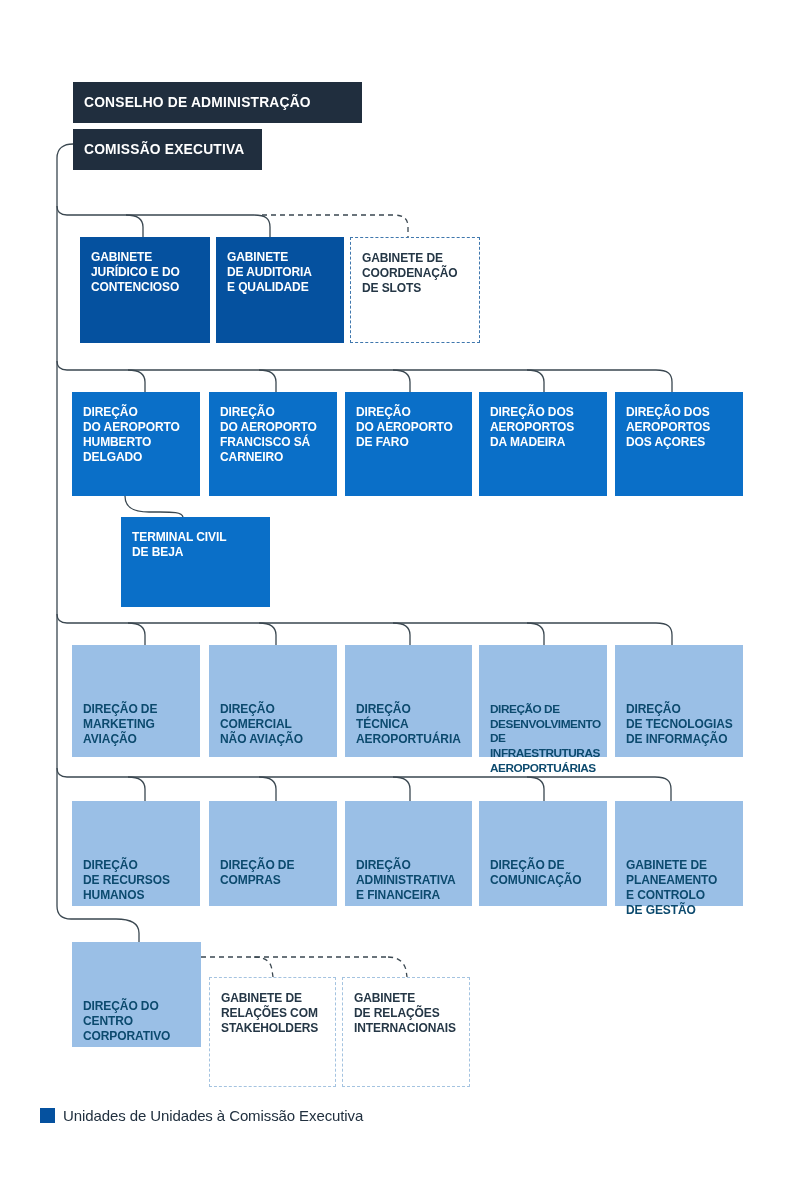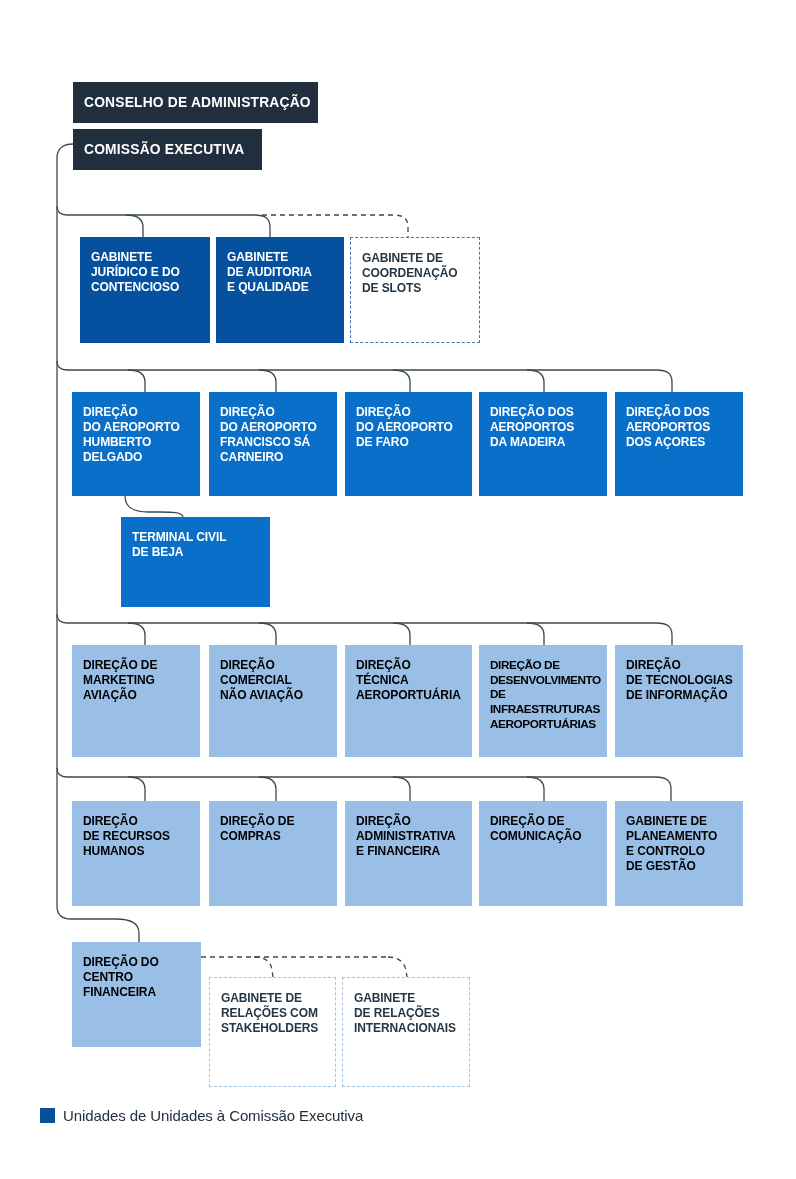--- a/index.html
+++ b/index.html
@@ -13,21 +13,21 @@
     display:block;white-space:pre-line;
     font-weight:bold;font-size:12px;line-height:1.24;letter-spacing:-0.1px;
     padding:13px 10px 0 11px;
   }
   .hdr{background:#202e3e;}
   .hdr .lbl{font-size:13.8px;letter-spacing:0.2px;padding:0 0 0 11px;line-height:41px;white-space:nowrap;color:#ffffff;}
   .dark{background:#05519f;}
   .dark .lbl,.mid .lbl{color:#ffffff;}
   .mid{background:#0a6fc8;}
   .light{background:#9abfe6;}
-  .light .lbl{color:#000000;}
+  .light .lbl{color:#0c4a6e;margin-top:44px;}
   .dashed{background:#ffffff;border:1.5px dashed #3f77ad;}
   .dashed .lbl{color:#253746;}
   .dashed-light{background:#ffffff;border:1.5px dashed #a4c3e0;}
   .dashed-light .lbl{color:#253746;}
   .tight .lbl{font-size:11.8px;letter-spacing:-0.45px;}
   #legend{position:absolute;left:40px;top:1104px;}
   .leg-row{display:flex;align-items:center;height:23px;}
   .leg-sw{width:15px;height:15px;margin-right:8px;flex:none;}
   .leg-tx{font-size:15px;color:#21303f;letter-spacing:-0.1px;white-space:nowrap;}
 </style>
@@ -62,21 +62,21 @@
     <path d="M 259 777 C 270 777 276 781 276 789 L 276 801"></path>
     <path d="M 393 777 C 404 777 410 781 410 789 L 410 801"></path>
     <path d="M 527 777 C 538 777 544 781 544 789 L 544 801"></path>
 
     <path stroke-dasharray="5 4" d="M 201 957 L 388 957"></path>
     <path stroke-dasharray="5 4" d="M 254 957 C 266 957 271 962 272 970 L 273 977"></path>
     <path stroke-dasharray="5 4" d="M 388 957 C 398 957 404 962 406 970 L 407 977"></path>
   </g>
 </svg>
 
-<div class="node hdr" style="left:73px;top:82px;width:245px;height:41px">
+<div class="node hdr" style="left:73px;top:82px;width:289px;height:41px">
   <span class="lbl">CONSELHO DE ADMINISTRAÇÃO</span>
 </div>
 <div class="node hdr" style="left:73px;top:129px;width:189px;height:41px">
   <span class="lbl">COMISSÃO EXECUTIVA</span>
 </div>
 
 <div class="node dark" style="left:80px;top:237px;width:130px;height:106px">
   <span class="lbl">GABINETE
 JURÍDICO E DO
 CONTENCIOSO</span>
@@ -174,21 +174,21 @@
 <div class="node light" style="left:615px;top:801px;width:128px;height:105px">
   <span class="lbl">GABINETE DE
 PLANEAMENTO
 E CONTROLO
 DE GESTÃO</span>
 </div>
 
 <div class="node light" style="left:72px;top:942px;width:129px;height:105px">
   <span class="lbl">DIREÇÃO DO
 CENTRO
-FINANCEIRA</span>
+CORPORATIVO</span>
 </div>
 <div class="node dashed-light" style="left:209px;top:977px;width:127px;height:110px">
   <span class="lbl">GABINETE DE
 RELAÇÕES COM
 STAKEHOLDERS</span>
 </div>
 <div class="node dashed-light" style="left:342px;top:977px;width:128px;height:110px">
   <span class="lbl">GABINETE
 DE RELAÇÕES
 INTERNACIONAIS</span>

